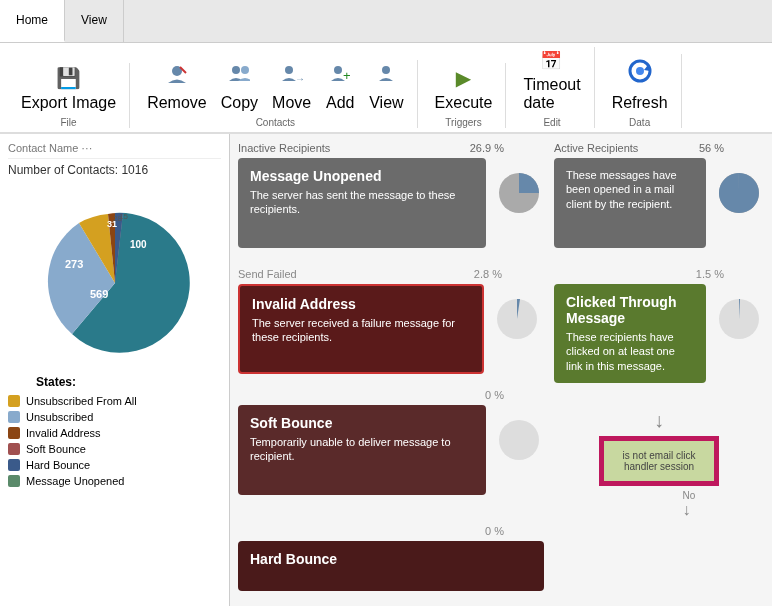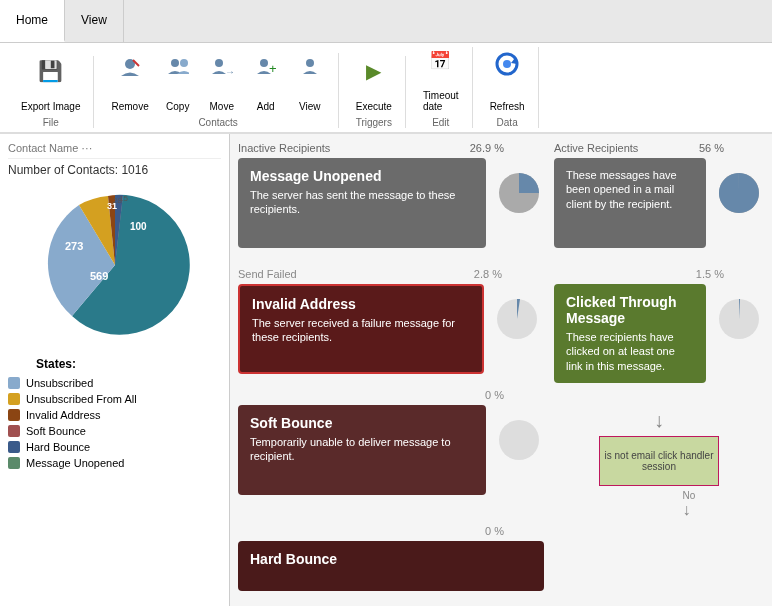--- a/index.html
+++ b/index.html
@@ -10,30 +10,30 @@
     .tab { padding: 13px 16px; cursor: pointer; font-size: 12px; border-right: 1px solid #ccc; }
     .tab.active { background: white; border-bottom: 2px solid white; }
 
     
     .ribbon { background: white; border-bottom: 2px solid #ddd; display: flex; padding: 4px 8px; gap: 4px; align-items: flex-end; }
     .ribbon-group { display: flex; flex-direction: column; align-items: center; padding: 0 8px; border-right: 1px solid #ddd; }
     .ribbon-group-label { font-size: 10px; color: #666; margin-top: 2px; }
     .ribbon-buttons { display: flex; gap: 4px; }
     .ribbon-btn { display: flex; flex-direction: column; align-items: center; cursor: pointer; padding: 2px 4px; border: 1px solid transparent; border-radius: 2px; min-width: 40px; }
     .ribbon-btn .icon { font-size: 20px; }
-    .ribbon-btn .label { font-size: 10px; margin-top: 18px; }
+    .ribbon-btn .label { font-size: 16px; margin-top: 4px; }
     .ribbon-btn.large { min-width: 50px; }
 
     
     .main { display: flex; height: 506px; }
 
     
     .left-panel { width: 230px; background: white; border-right: 1px solid #ccc; overflow-y: auto; padding: 8px; flex-shrink: 0; }
     .contact-name { font-size: 11px; color: #777; border-bottom: 1px solid #eee; padding-bottom: 4px; margin-bottom: 4px; }
-    .contact-count { font-size: 12px; color: #333; margin-bottom: 8px; }
+    .contact-count { font-size: 12px; color: #333; margin-bottom: 26px; }
     .chart-area { display: flex; justify-content: center; margin-bottom: 12px; }
     .states-title { font-weight: bold; font-size: 12px; margin-bottom: 6px; margin-left: 28px; }
     .legend-item { display: flex; align-items: center; gap: 6px; margin-bottom: 4px; font-size: 11px; }
     .legend-dot { width: 12px; height: 12px; border-radius: 2px; flex-shrink: 0; }
 
     
     .right-panel { flex: 1; overflow-y: auto; background: #f5f5f5; padding: 8px; position: relative; }
 
     
     .card { border-radius: 4px; padding: 10px 12px; position: relative; flex: 1; }
@@ -193,26 +193,26 @@
         <text x="95" y="45" font-size="10" fill="white" font-weight="bold">100</text>
         <text x="72" y="24" font-size="9" fill="white" font-weight="bold">31</text>
         <text x="78" y="18" font-size="8" fill="#555">28</text>
         <text x="84" y="16" font-size="8" fill="#555">15</text>
       </svg>
     </div>
 
     <div class="states-title">States:</div>
     <div>
       <div class="legend-item">
+        <div class="legend-dot" style="background:#d4a020;"></div>
+        <span>Unsubscribed From All</span>
+      </div>
+      <div class="legend-item">
         <div class="legend-dot" style="background:#88aacc;"></div>
         <span>Unsubscribed</span>
-      </div>
-      <div class="legend-item">
-        <div class="legend-dot" style="background:#d4a020;"></div>
-        <span>Unsubscribed From All</span>
       </div>
       <div class="legend-item">
         <div class="legend-dot" style="background:#8b4513;"></div>
         <span>Invalid Address</span>
       </div>
       <div class="legend-item">
         <div class="legend-dot" style="background:#a05050;"></div>
         <span>Soft Bounce</span>
       </div>
       <div class="legend-item">
@@ -336,21 +336,21 @@
               <circle cx="25" cy="25" r="20" fill="#ddd"></circle>
             </svg>
           </div>
         </div>
       </div>
 
       <div style="width:210px; display:flex; flex-direction:column; align-items:center; justify-content:center; padding-top:20px;">
 
         <div style="color:#888; font-size:20px; margin-bottom:4px;">↓</div>
 
-        <div style="background:#c8d8a0; border:1px solid #be185d; width:120px; height:50px; transform:skewX(0deg); display:flex; align-items:center; justify-content:center; text-align:center; font-size:10px; color:#444; padding:4px;">is not email click handler session</div>
+        <div style="background:#c8d8a0; border:5px solid #be185d; width:120px; height:50px; transform:skewX(0deg); display:flex; align-items:center; justify-content:center; text-align:center; font-size:10px; color:#444; padding:4px;">is not email click handler session</div>
 
         <div style="display:flex; flex-direction:column; align-items:flex-start; margin-top:4px; margin-left:60px;">
           <span style="font-size:10px; color:#888;">No</span>
           <div style="color:#888; font-size:16px;">↓</div>
         </div>
       </div>
     </div>
 
     <div style="display:flex; gap:10px;">
       <div style="flex:1;">

